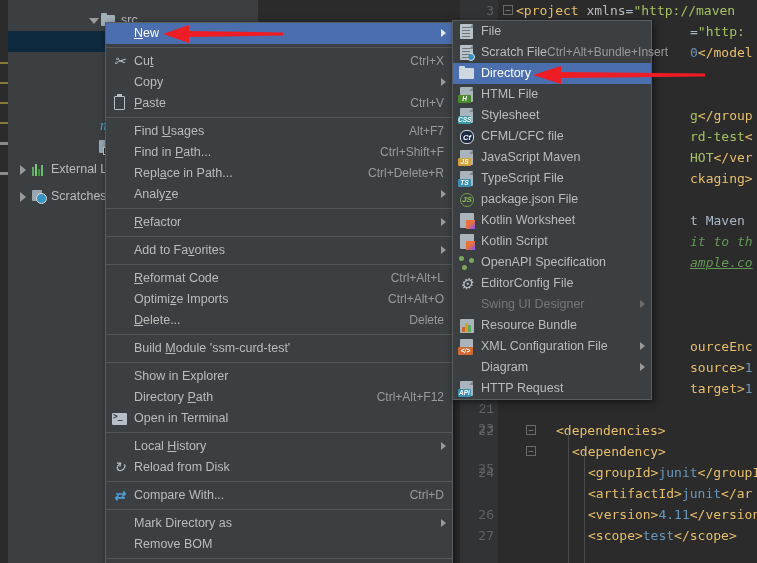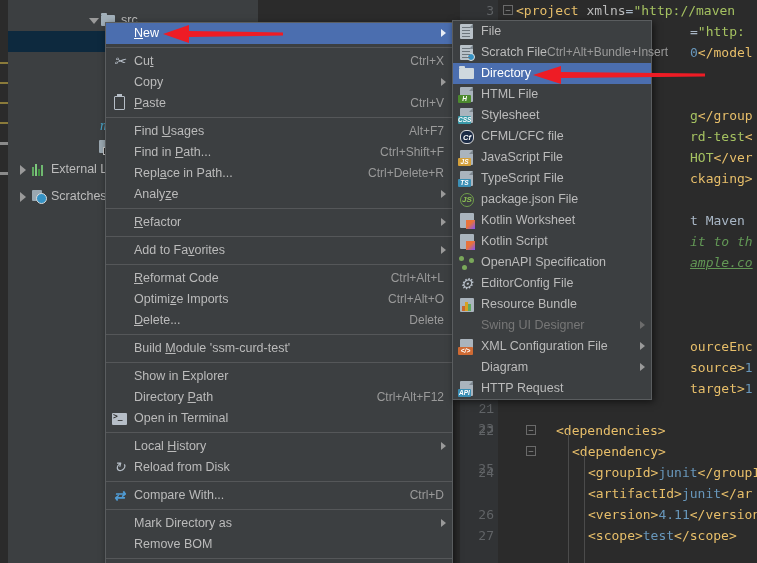--- a/index.html
+++ b/index.html
@@ -589,21 +589,21 @@
         </span>
       <span class="lbl">CFML/CFC file</span>
     </div>
 
     <div class="mi">
       <span class="ic">
           <i class="fi">
             <i class="bdg" style="background:#d4a03a;">JS</i>
           </i>
         </span>
-      <span class="lbl">JavaScript File</span>
+      <span class="lbl">JavaScript Maven</span>
     </div>
 
     <div class="mi">
       <span class="ic">
           <i class="fi">
             <i class="bdg" style="background:#3b8fb5;">TS</i>
           </i>
         </span>
       <span class="lbl">TypeScript File</span>
     </div>
@@ -638,39 +638,39 @@
           </i>
         </span>
       <span class="lbl">OpenAPI Specification</span>
     </div>
 
     <div class="mi">
       <span class="ic">
           <i class="ic-gear">⚙</i>
         </span>
       <span class="lbl">EditorConfig File</span>
+    </div>
+
+    <div class="mi dis">
+      <span class="ic"></span>
+      <span class="lbl">Swing UI Designer</span>
+      <span class="arw"></span>
     </div>
 
     <div class="mi">
       <span class="ic">
         <i class="ic-bundle">
           <i style="left:2px;height:5px;background:#c7672e;"></i>
           <i style="left:5px;height:9px;background:#d8a021;"></i>
           <i style="left:8px;height:7px;background:#5fa85f;"></i>
         </i>
       </span>
       <span class="lbl">Resource Bundle</span>
     </div>
 
-    <div class="mi dis">
-      <span class="ic"></span>
-      <span class="lbl">Swing UI Designer</span>
-      <span class="arw"></span>
-    </div>
-
     <div class="mi">
       <span class="ic">
           <i class="ic-xml">
             <i class="bdg">&lt;/&gt;</i>
           </i>
         </span>
       <span class="lbl">XML Configuration File</span>
       <span class="arw"></span>
     </div>
 

